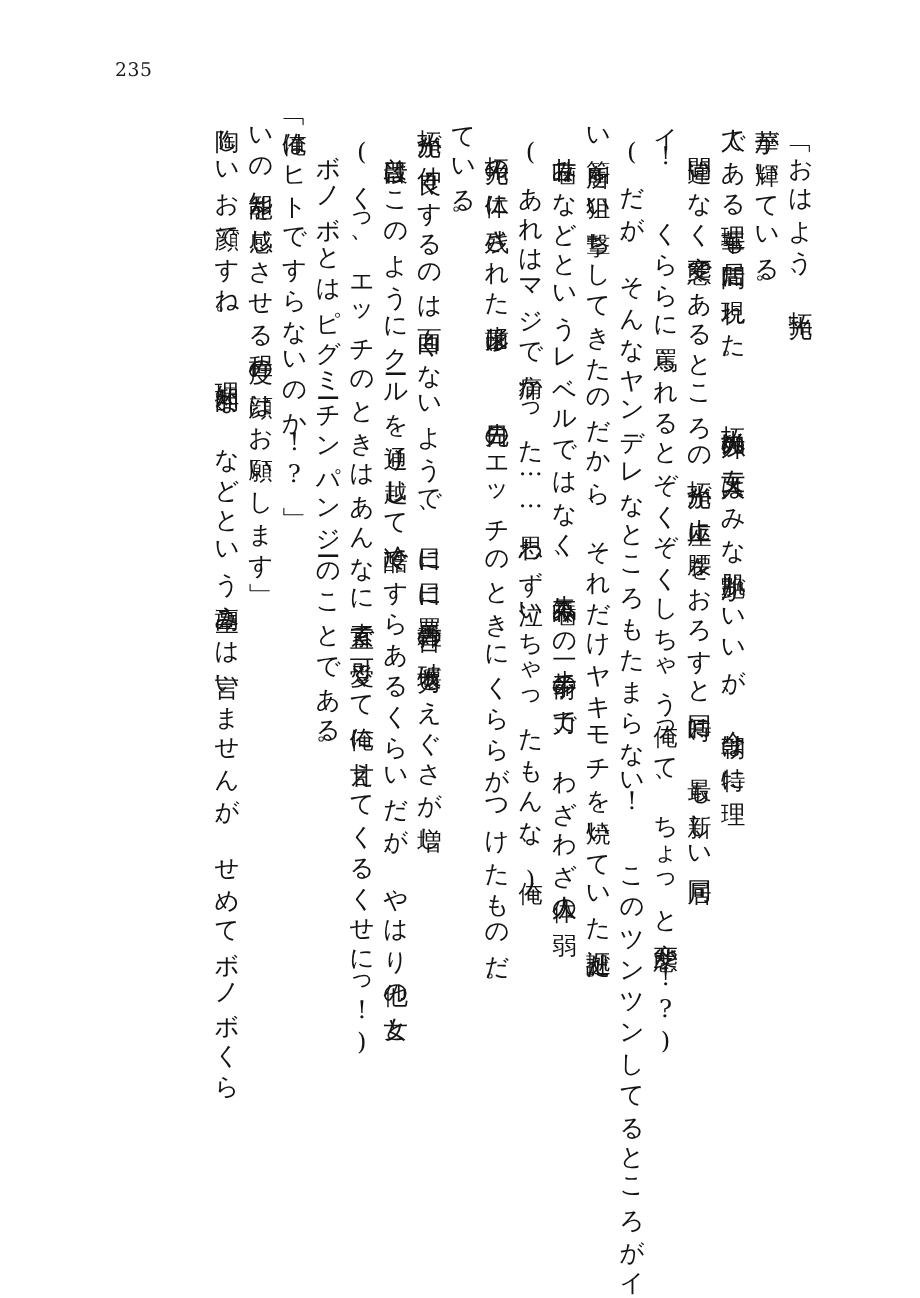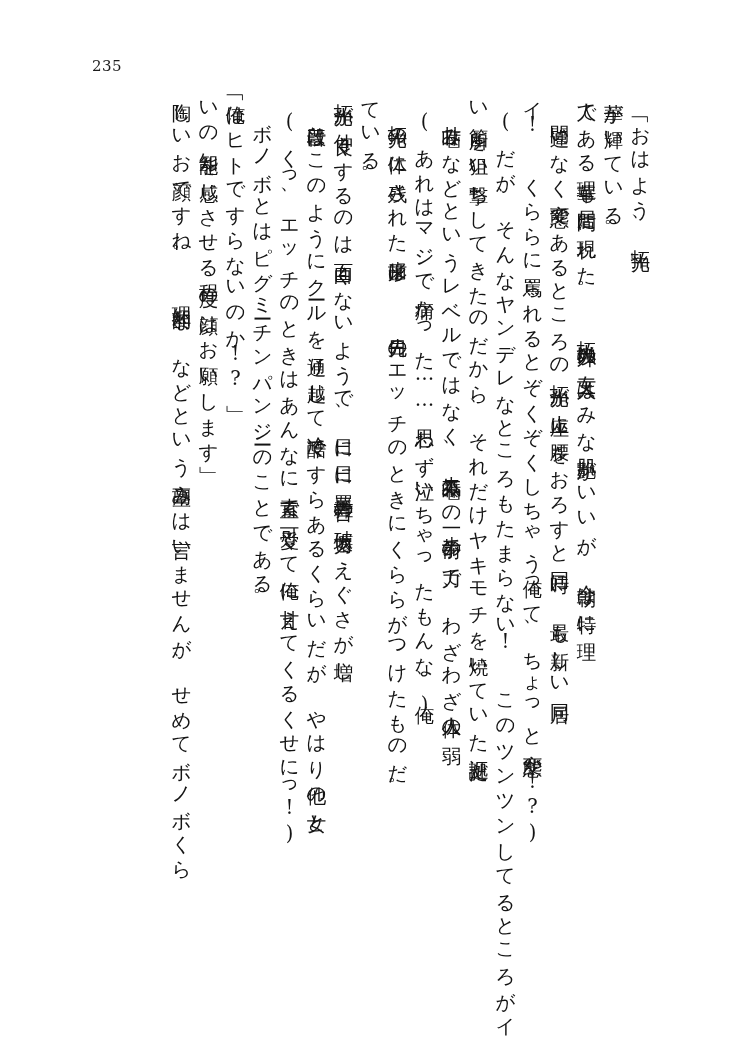--- a/index.html
+++ b/index.html
@@ -19,21 +19,20 @@
     overflow: hidden;
   }
   .page-number {
     position: absolute;
     top: 47px;
     left: 92px;
     font-size: 15px;
     letter-spacing: 0.5px;
     font-family: "DejaVu Serif", "Liberation Serif", serif;
     color: #1c1c1c;
-    margin-top: 10px;
   }
   
   .text-body {
     position: absolute;
     top: 88px;
     right: 86px;
     height: 880px;
     display: flex;
     flex-direction: row;
     align-items: flex-start;

